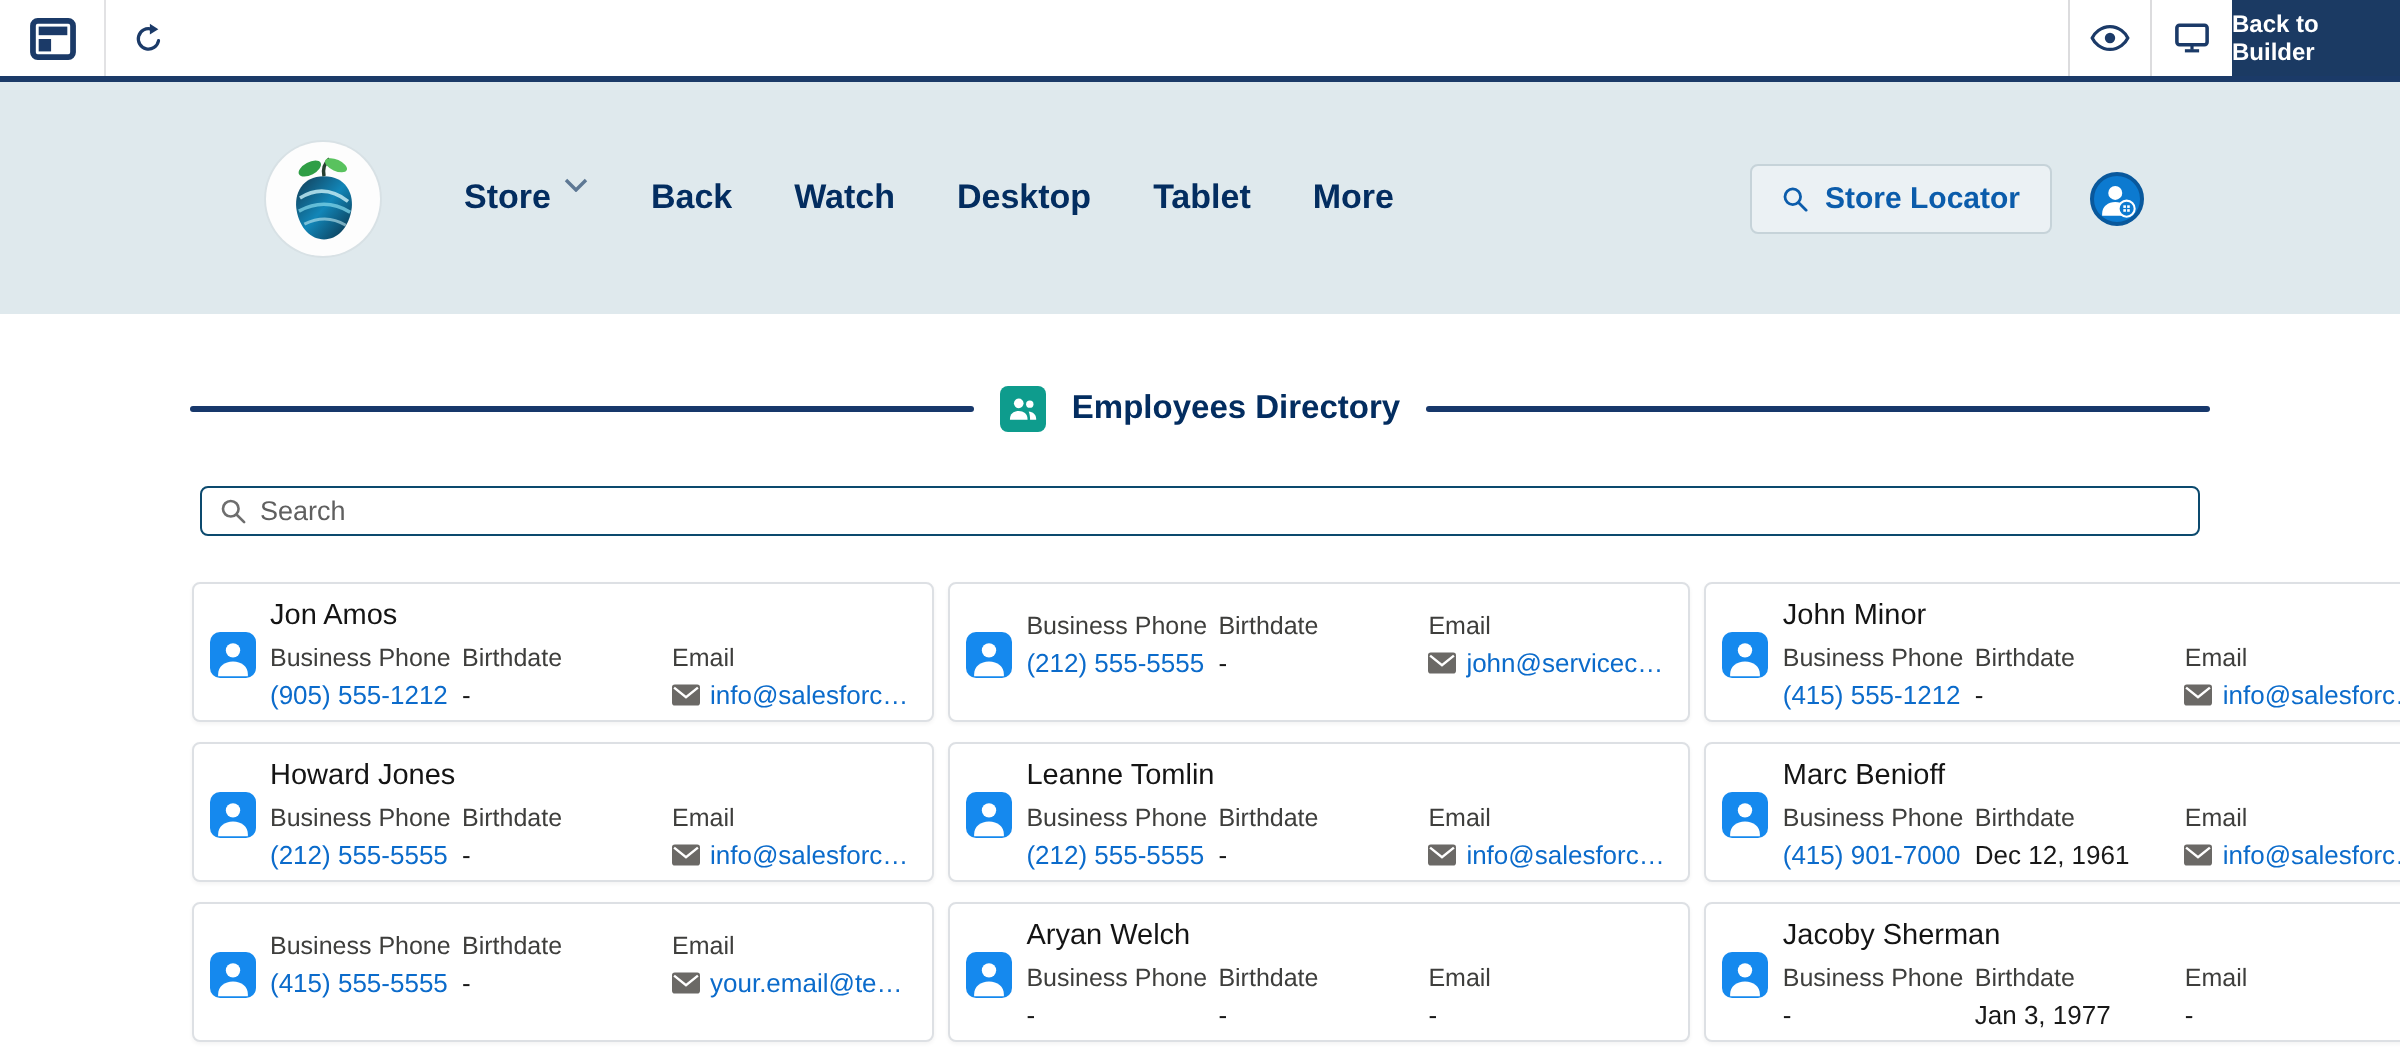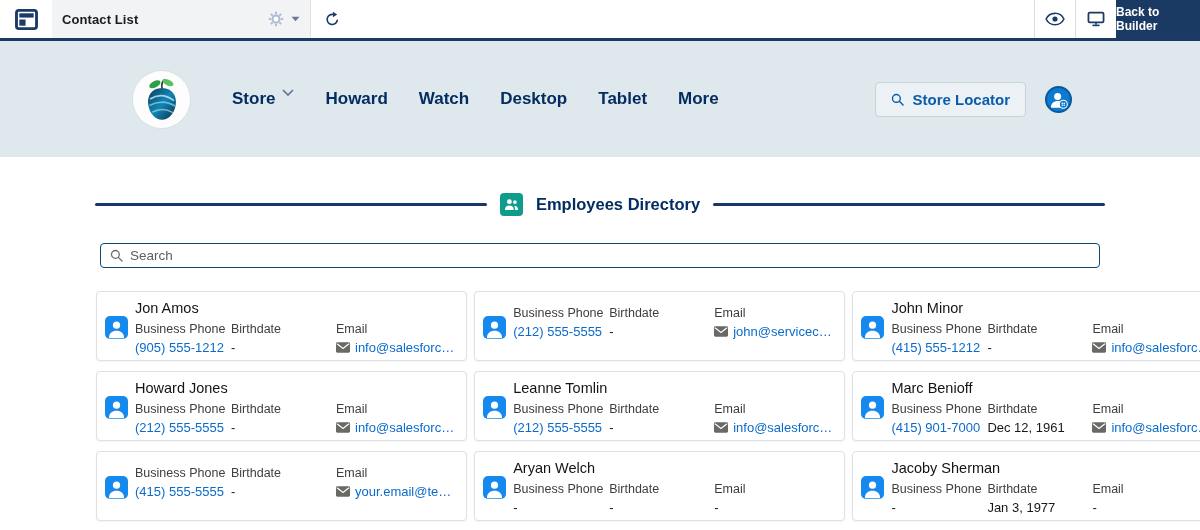--- a/index.html
+++ b/index.html
@@ -70,41 +70,20 @@
 <body>
 
 <div class="toolbar">
   <div class="builder-icon-btn">
     <svg viewBox="0 0 24 22" width="23" height="21">
       <rect x="1.5" y="1.5" width="21" height="19" rx="2.5" fill="none" stroke="#1b3a68" stroke-width="3"></rect>
       <rect x="4.5" y="4.5" width="15" height="4.5" fill="#1b3a68"></rect>
       <rect x="4.5" y="11" width="6.5" height="6.5" fill="#1b3a68"></rect>
     </svg>
   </div>
-  <div class="page-panel">
-    <span class="page-name">Contact List</span>
-    <span class="gear-btn">
-      <svg viewBox="0 0 20 20" width="16" height="16">
-        <g stroke="#a9bbd3" stroke-width="2.4">
-          <line x1="10" y1="1" x2="10" y2="4"></line>
-            <line x1="10" y1="16" x2="10" y2="19"></line>
-          <line x1="1" y1="10" x2="4" y2="10"></line>
-            <line x1="16" y1="10" x2="19" y2="10"></line>
-          <line x1="3.6" y1="3.6" x2="5.8" y2="5.8"></line>
-            <line x1="14.2" y1="14.2" x2="16.4" y2="16.4"></line>
-          <line x1="3.6" y1="16.4" x2="5.8" y2="14.2"></line>
-            <line x1="14.2" y1="5.8" x2="16.4" y2="3.6"></line>
-        </g>
-        <circle cx="10" cy="10" r="4.4" fill="#fff" stroke="#a9bbd3" stroke-width="2.4"></circle>
-      </svg>
-      <svg viewBox="0 0 10 6" width="9" height="6">
-        <path d="M0.5 0.5 L5 5.5 L9.5 0.5 Z" fill="#6b7a94"></path>
-      </svg>
-    </span>
-  </div>
   <div class="tool-btn">
     <svg viewBox="0 0 20 20" width="17" height="17">
       <path d="M15.6 11 A6 6 0 1 1 11.5 4.2" fill="none" stroke="#1b3a68" stroke-width="1.9" stroke-linecap="round"></path>
       <path d="M10.5 1 L15.5 4.2 L10.5 7.4 Z" fill="#1b3a68"></path>
     </svg>
   </div>
   <div class="toolbar-spacer"></div>
   <div class="tool-btn right">
     <svg viewBox="0 0 24 16" width="20" height="14">
       <path d="M12 1.2 C6.4 1.2 2.6 5.2 1.3 8 C2.6 10.8 6.4 14.8 12 14.8 S21.4 10.8 22.7 8 C21.4 5.2 17.6 1.2 12 1.2 Z" fill="none" stroke="#1b3a68" stroke-width="1.9"></path>
@@ -143,21 +122,21 @@
 
   <div class="main-nav">
   <div class="nav-item">
     <span>Store</span>
     <svg class="nav-chev" viewBox="0 0 12 7" width="12" height="7">
       <path d="M1 1 L6 6 L11 1" fill="none" stroke="#5e7894" stroke-width="1.7"></path>
     </svg>
   </div>
 
   <div class="nav-item">
-    <span>Howard</span>
+    <span>Back</span>
 
   </div>
 
   <div class="nav-item">
     <span>Watch</span>
 
   </div>
 
   <div class="nav-item">
     <span>Desktop</span>

